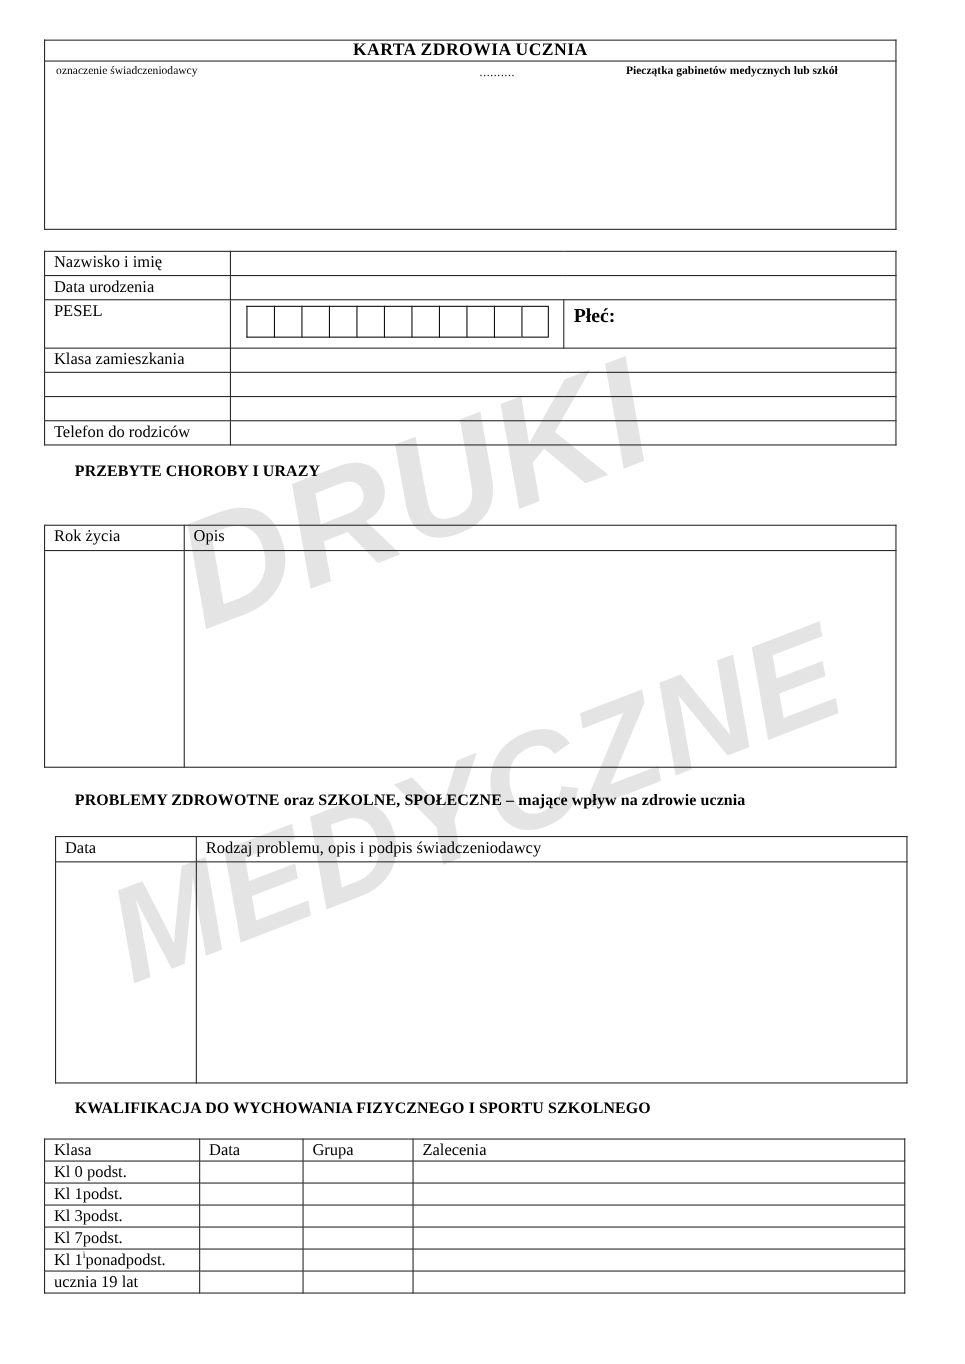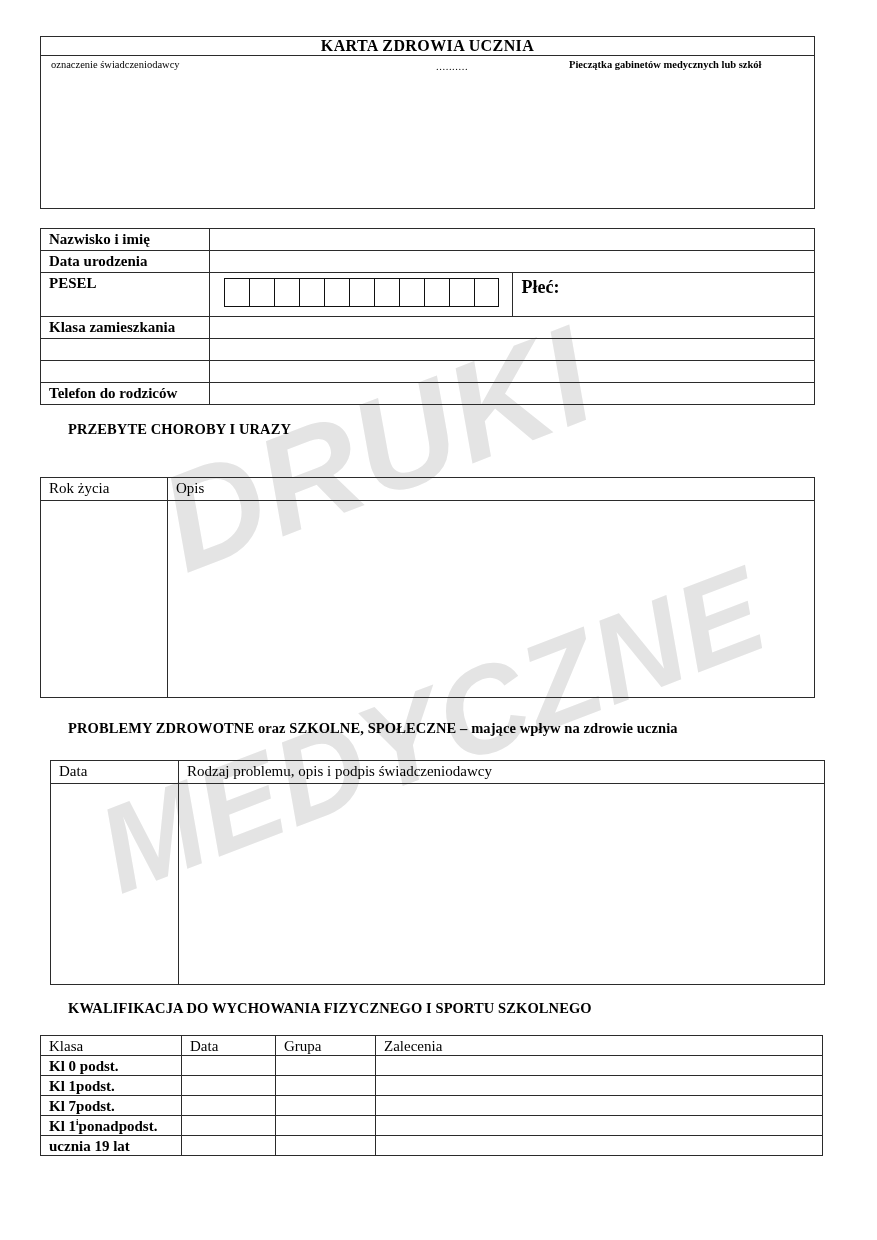--- a/index.html
+++ b/index.html
@@ -75,21 +75,21 @@
     padding: 0;
     background: transparent;
   }
 
   .pad {
     padding: 2px 0 0 8px;
     font-size: 15px;
     line-height: 17px;
     white-space: nowrap;
   }
-  .pad-b { font-weight: 700; }
+  .pad-b { font-weight: 400; }
 
   
   #hdr-table { left: 40px; top: 36px; width: 775px; }
   #hdr-table td { border: 1px solid #2b2b2b; }
   .hdr-title {
     text-align: center;
     font-weight: 700;
     font-size: 16px;
     letter-spacing: .4px;
     padding: 4px 0 5px 0;
@@ -377,20 +377,34 @@
           </td>
           <td class="k-c">
             <div class="pad"></div>
           </td>
           <td>
             <div class="pad"></div>
           </td>
         </tr>
         <tr>
           <td class="k-a">
+            <div class="pad pad-b">Kl 3podst.</div>
+          </td>
+          <td class="k-b">
+            <div class="pad"></div>
+          </td>
+          <td class="k-c">
+            <div class="pad"></div>
+          </td>
+          <td>
+            <div class="pad"></div>
+          </td>
+        </tr>
+        <tr>
+          <td class="k-a">
             <div class="pad pad-b">Kl 7podst.</div>
           </td>
           <td class="k-b">
             <div class="pad"></div>
           </td>
           <td class="k-c">
             <div class="pad"></div>
           </td>
           <td>
             <div class="pad"></div>

